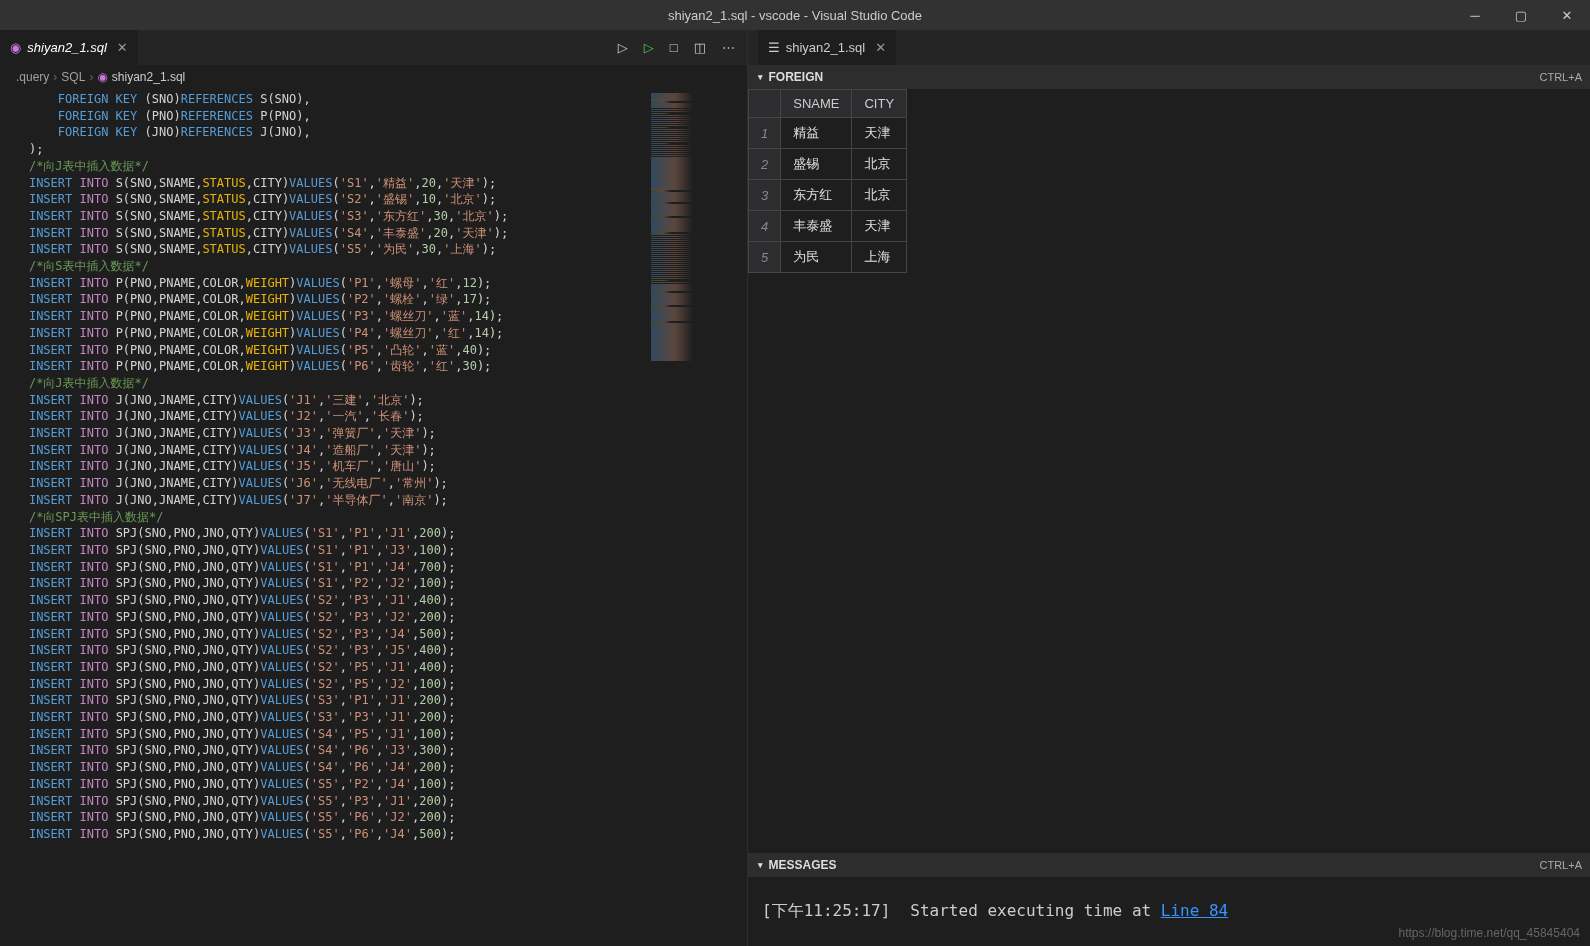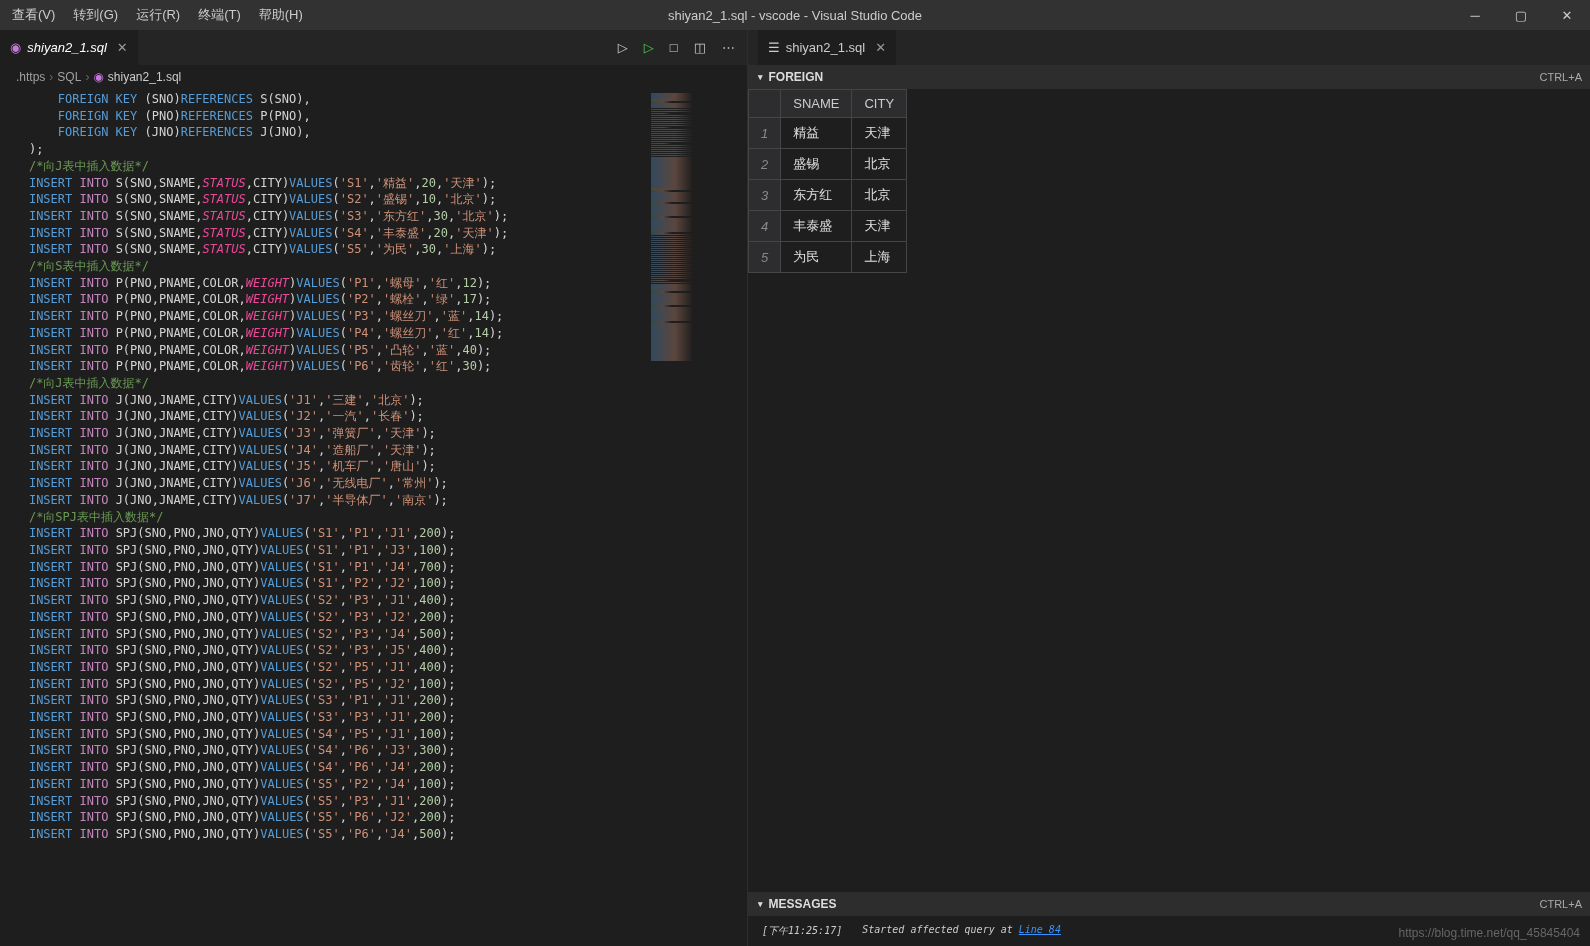--- a/index.html
+++ b/index.html
@@ -26,53 +26,46 @@
 .crumb-last { color:#cccccc; }
 .editor-body { flex:1; display:flex; overflow:hidden; position:relative; }
 .gutter { width:55px; background:#1e1e1e; color:#858585; text-align:right; padding-right:14px; font-family:Consolas,monospace; font-size:12px; line-height:16.7px; padding-top:2px; }
 .code-area { flex:1; font-family:Consolas,monospace; font-size:12px; line-height:16.7px; white-space:pre; overflow:hidden; padding-top:2px; }
 .minimap { width:100px; background:#1e1e1e; }
 .minimap-content { padding:4px; opacity:0.35; }
 .minimap-line { height:1.6px; margin-bottom:0.4px; }
 .kw { color:#569cd6; }
 .kw2 { color:#c586c0; }
 .fn { color:#569cd6; }
-.col { color:#ec4899;font-style:italic; }
+.col { color:#eab308; }
 .str { color:#ce9178; }
 .num { color:#b5cea8; }
 .cmt { color:#6a9955; }
 .pn { color:#d4d4d4; }
 .results-hdr { height:35px; background:#252526; display:flex; align-items:center; padding:0 10px; gap:6px; }
 .panel-tab { height:24px; background:#2d2d2d; color:#dddddd; display:flex; align-items:center; padding:0 10px; font-size:12px; font-weight:bold; position:relative; }
 .panel-tab .shortcut { position:absolute; right:8px; color:#aaa; font-weight:normal; font-size:11px; }
 .panel-tab .arrow { margin-right:6px; font-size:9px; }
 .results-table { padding:0; }
 .rtable { border-collapse:collapse; }
 .rtable th { background:#2d2d30; color:#cccccc; padding:6px 12px; text-align:left; border:1px solid #454545; font-weight:normal; }
 .rtable td { padding:6px 12px; border:1px solid #454545; color:#e0e0e0; }
 .rtable td.rownum { background:#2d2d30; color:#888; text-align:center; width:30px; font-style:italic; }
 .rtable th.rownum-h { background:#2d2d30; width:30px; }
 .messages-area { margin-top:auto; }
-.msg-body { padding:8px 14px; font-family:Consolas,monospace; font-size:10px; color:#cccccc;font-style:italic; }
+.msg-body { padding:24px 14px; font-family:Consolas,monospace; font-size:16px; color:#cccccc; }
 .msg-line { display:flex; gap:20px; }
 .msg-time { color:#cccccc; }
 .msg-link { color:#3794ff; text-decoration:underline; }
 .watermark { position:absolute; bottom:6px; right:10px; color:#666; font-size:12px; }
 </style>
 </head>
 <body>
 
 <div class="titlebar">
-  <div class="menubar" id="menubar">
-      <div class="menu-item">查看(V)</div>
-      <div class="menu-item">转到(G)</div>
-      <div class="menu-item">运行(R)</div>
-      <div class="menu-item">终端(T)</div>
-      <div class="menu-item">帮助(H)</div>
-    </div>
   <div class="title-center">shiyan2_1.sql - vscode - Visual Studio Code</div>
   <div class="win-controls">
     <div class="win-btn">─</div>
     <div class="win-btn">▢</div>
     <div class="win-btn">✕</div>
   </div>
 </div>
 
 <div class="container">
   <div class="left-pane">
@@ -84,21 +77,21 @@
       </div>
       <div class="editor-actions">
         <span>▷</span>
         <span class="run-green">▷</span>
         <span>□</span>
         <span>◫</span>
         <span>⋯</span>
       </div>
     </div>
     <div class="breadcrumb">
-      <span>.https</span>
+      <span>.query</span>
       <span class="crumb-sep">›</span>
       <span>SQL</span>
       <span class="crumb-sep">›</span>
       <span class="crumb-icon">◉</span>
       <span class="crumb-last">shiyan2_1.sql</span>
     </div>
     <div class="editor-body">
       <div class="code-area" id="codearea">        <span class="kw">FOREIGN</span> <span class="kw">KEY</span> <span class="pn">(</span><span class="pn">SNO</span><span class="pn">)</span><span class="kw">REFERENCES</span> <span class="pn">S(SNO),</span>
         <span class="kw">FOREIGN</span> <span class="kw">KEY</span> <span class="pn">(</span><span class="pn">PNO</span><span class="pn">)</span><span class="kw">REFERENCES</span> <span class="pn">P(PNO),</span>
         <span class="kw">FOREIGN</span> <span class="kw">KEY</span> <span class="pn">(</span><span class="pn">JNO</span><span class="pn">)</span><span class="kw">REFERENCES</span> <span class="pn">J(JNO),</span>
@@ -350,20 +343,20 @@
     <div class="messages-area">
       <div class="panel-tab">
         <span class="arrow">▾</span>
         <span>MESSAGES</span>
         <span class="shortcut">CTRL+A</span>
       </div>
       <div class="msg-body">
         <div class="msg-line">
           <span class="msg-time">[下午11:25:17]</span>
           <span>
-            <span>Started affected query at </span><a class="msg-link">Line 84</a>
+            <span>Started executing time at </span><a class="msg-link">Line 84</a>
           </span>
         </div>
       </div>
     </div>
     <div class="watermark">https://blog.time.net/qq_45845404</div>
   </div>
 </div>
 
 </body></html>

